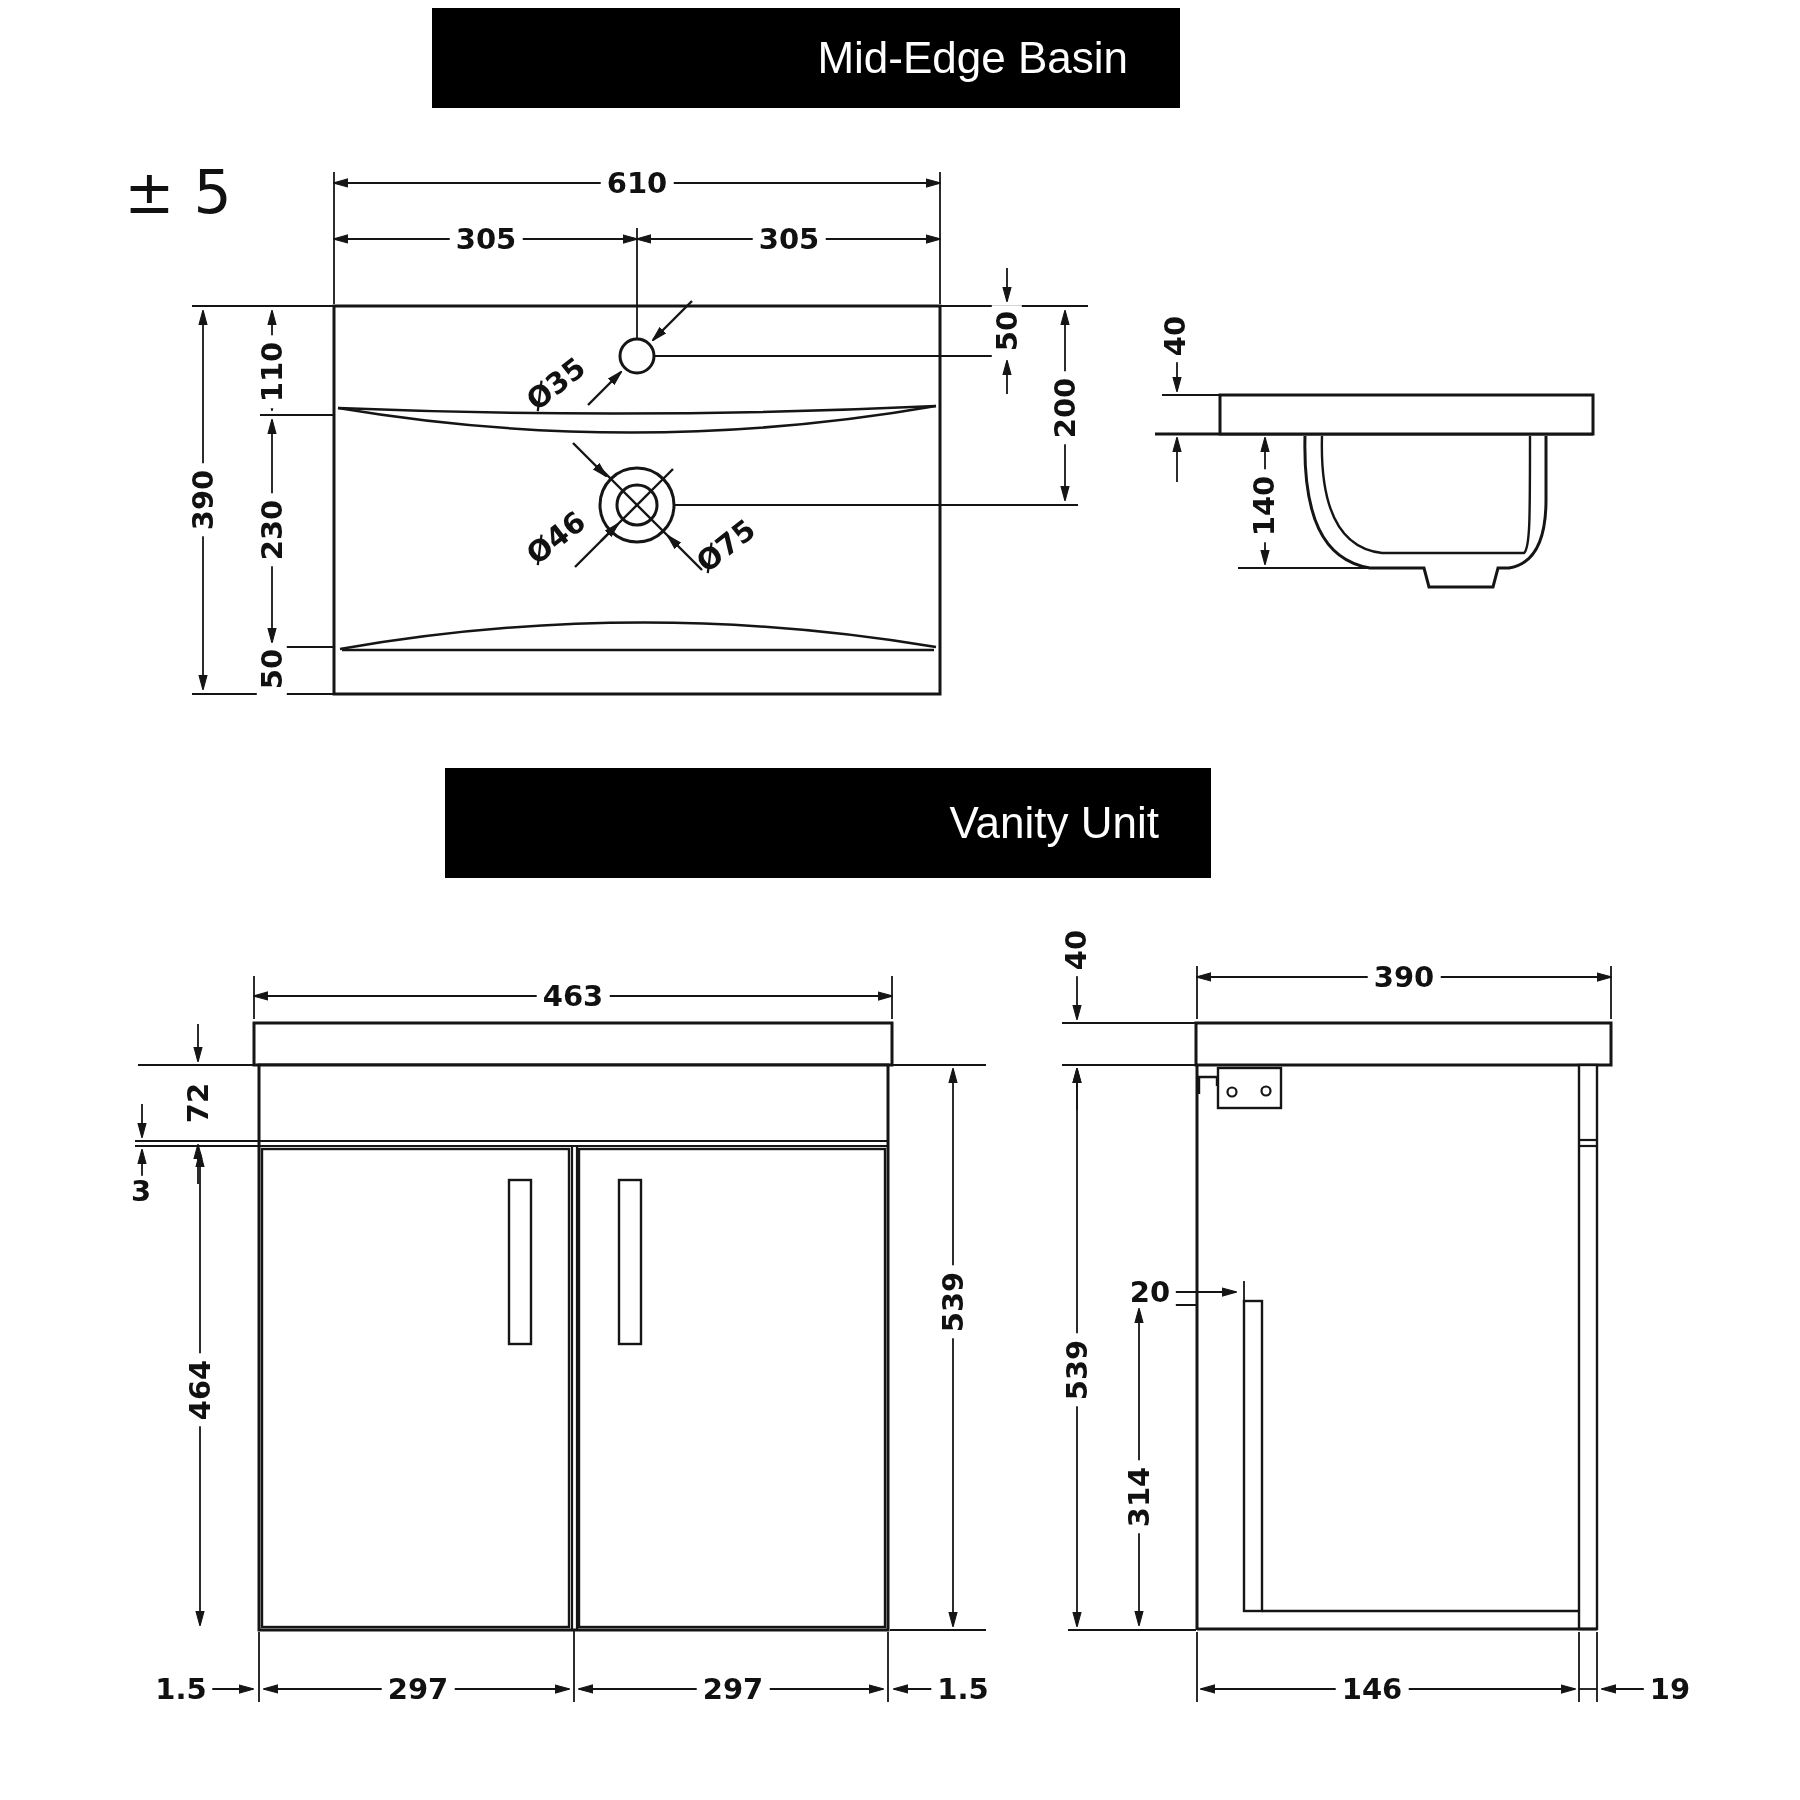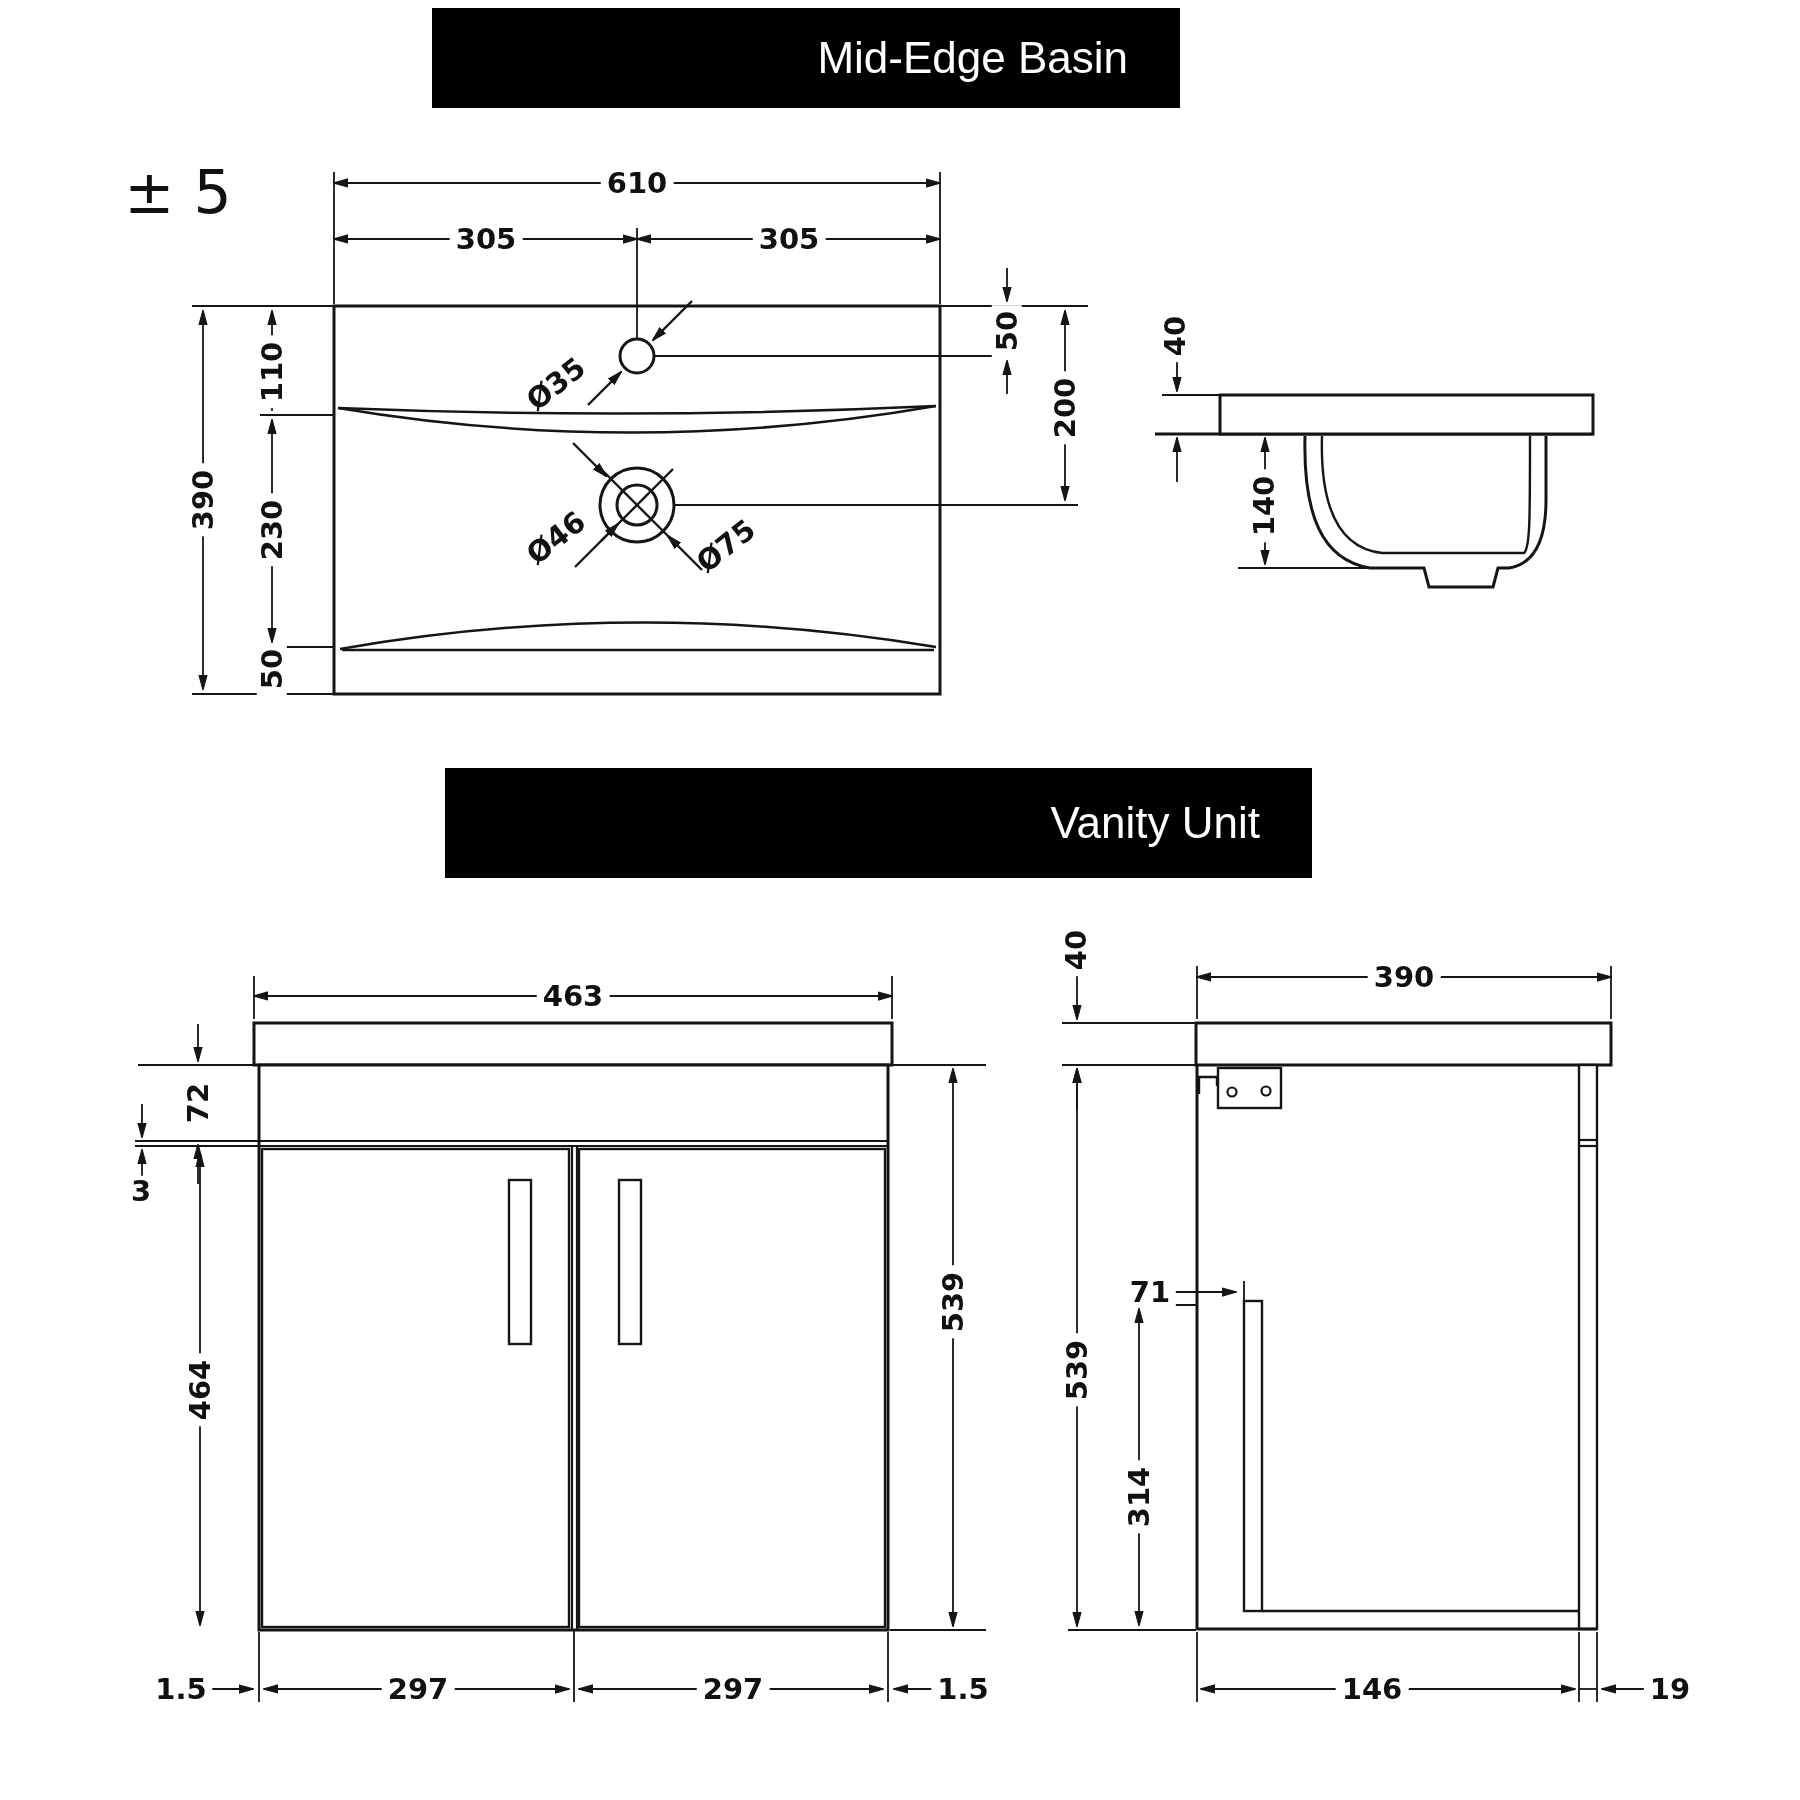--- a/index.html
+++ b/index.html
@@ -165,21 +165,21 @@
       <line x1="1597" y1="1632" x2="1597" y2="1702"></line>
       <line x1="1201" y1="1689" x2="1575" y2="1689" marker-start="url(#ah)" marker-end="url(#ah)"></line>
       <line x1="1579" y1="1689" x2="1597" y2="1689"></line>
       <line x1="1648" y1="1689" x2="1602" y2="1689" marker-end="url(#ah)"></line>
     </g>
   </svg>
 
   <div class="banner" style="left:432px;top:8px;width:748px;height:100px;">
     <span>Mid-Edge Basin</span>
   </div>
-  <div class="banner" style="left:445px;top:768px;width:867px;height:110px;">
+  <div class="banner" style="left:445px;top:768px;width:766px;height:110px;">
     <span>Vanity Unit</span>
   </div>
 
   <div class="tol" style="left:178px;top:192px;">± 5</div>
 
   <div class="lbl" style="left:637px;top:183px;">610</div>
   <div class="lbl" style="left:486px;top:239px;">305</div>
   <div class="lbl" style="left:789px;top:239px;">305</div>
   <div class="lbl rot" style="left:203px;top:500px;">390</div>
   <div class="lbl rot" style="left:272px;top:372px;">110</div>
@@ -199,19 +199,19 @@
   <div class="lbl" style="left:141px;top:1191px;">3</div>
   <div class="lbl rot" style="left:200px;top:1390px;">464</div>
   <div class="lbl rot" style="left:953px;top:1302px;">539</div>
   <div class="lbl" style="left:181px;top:1689px;">1.5</div>
   <div class="lbl" style="left:418px;top:1689px;">297</div>
   <div class="lbl" style="left:733px;top:1689px;">297</div>
   <div class="lbl" style="left:963px;top:1689px;">1.5</div>
 
   <div class="lbl rot" style="left:1076px;top:950px;">40</div>
   <div class="lbl" style="left:1404px;top:977px;">390</div>
-  <div class="lbl" style="left:1150px;top:1292px;">71</div>
+  <div class="lbl" style="left:1150px;top:1292px;">20</div>
   <div class="lbl rot" style="left:1077px;top:1370px;">539</div>
   <div class="lbl rot" style="left:1139px;top:1497px;">314</div>
   <div class="lbl" style="left:1372px;top:1689px;">146</div>
   <div class="lbl" style="left:1670px;top:1689px;">19</div>
 
 </div>
 
 </body></html>

